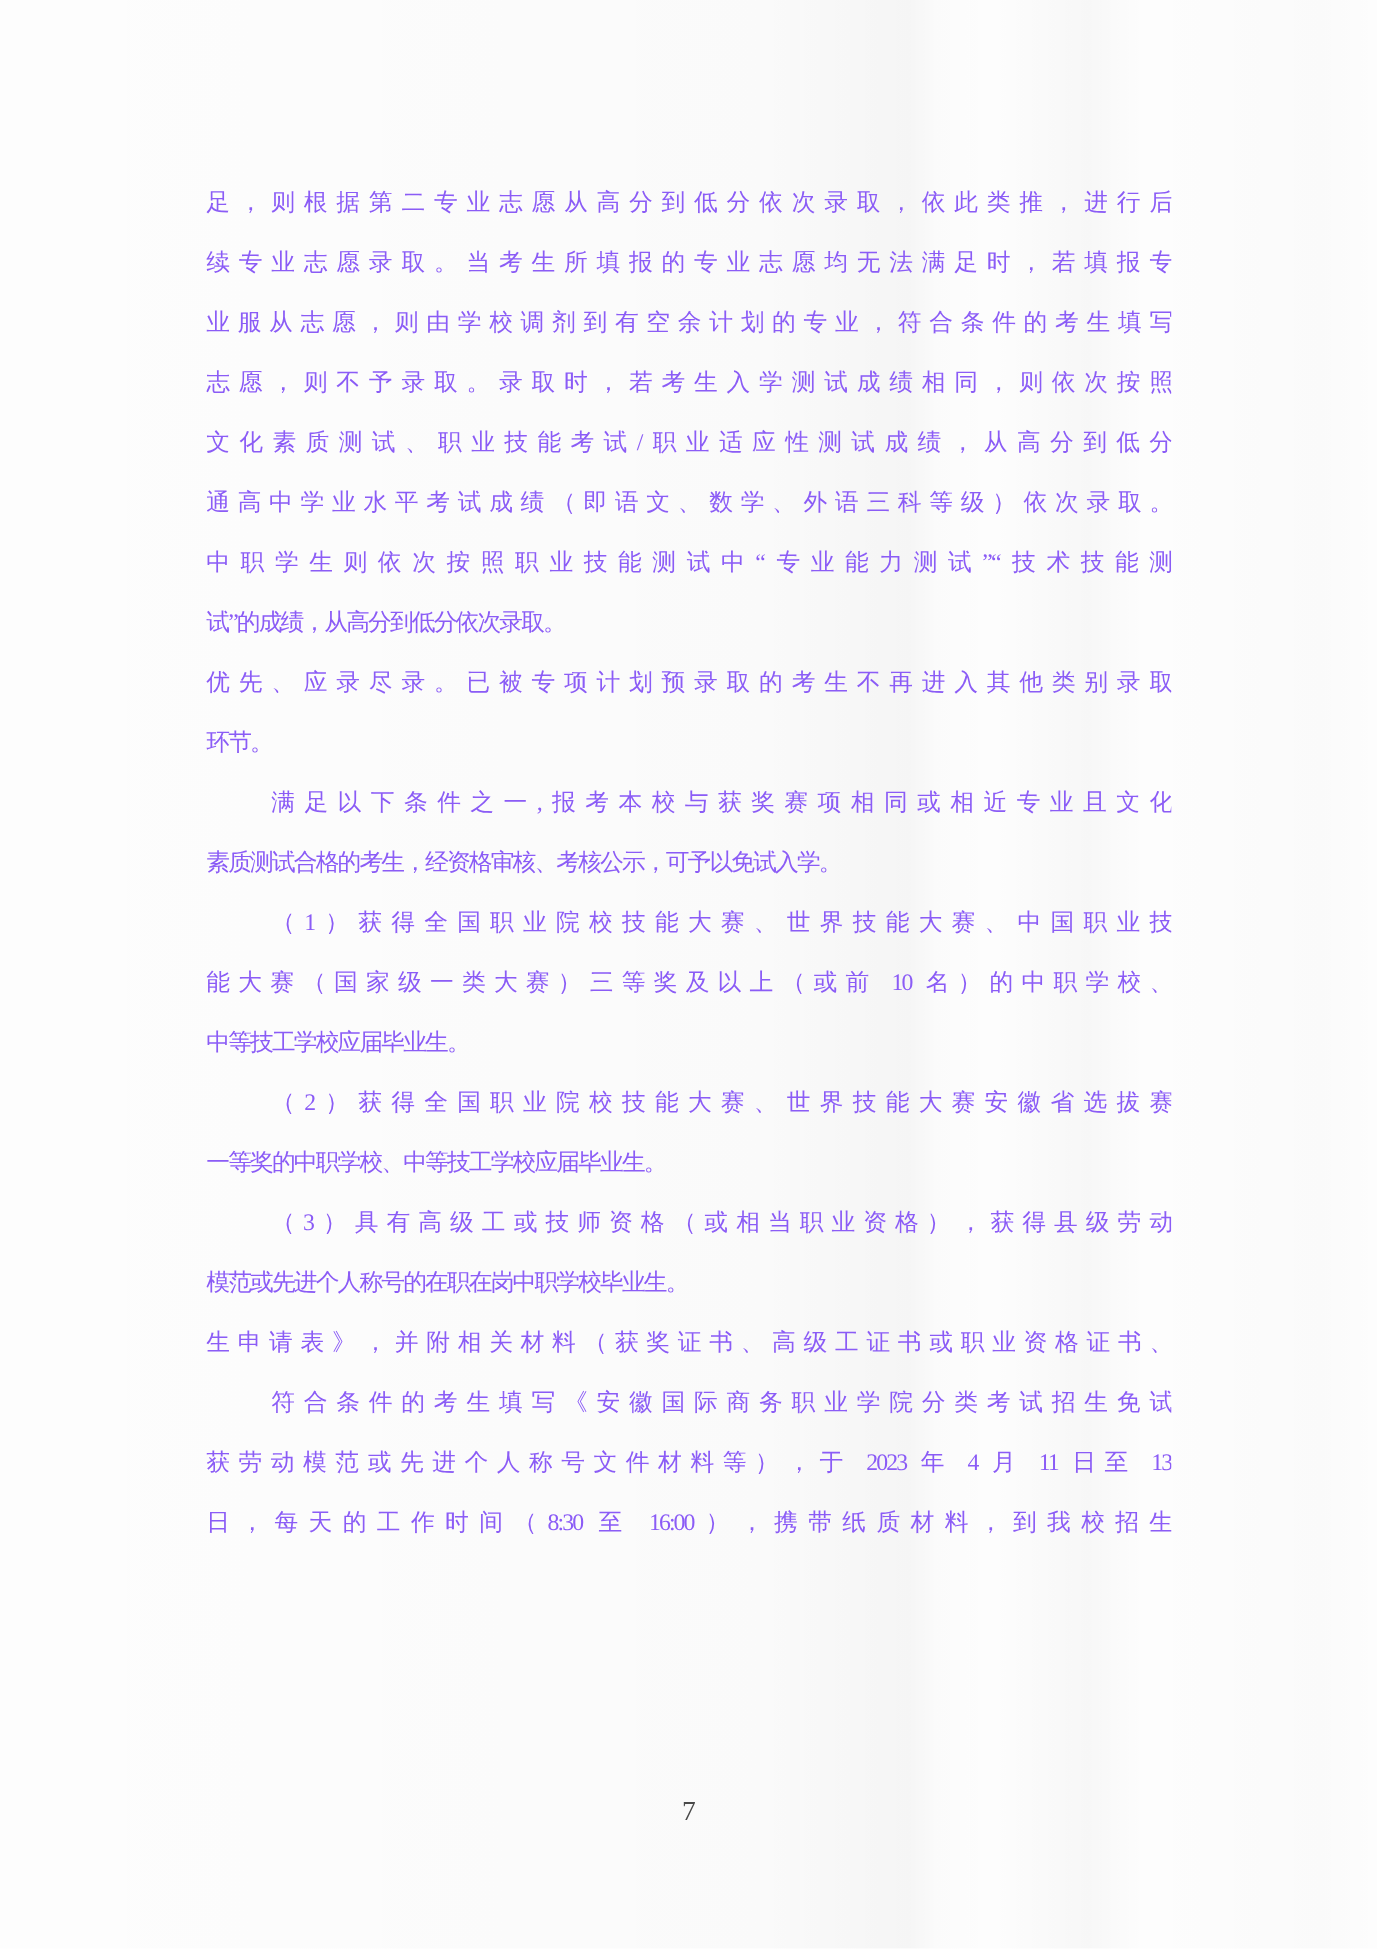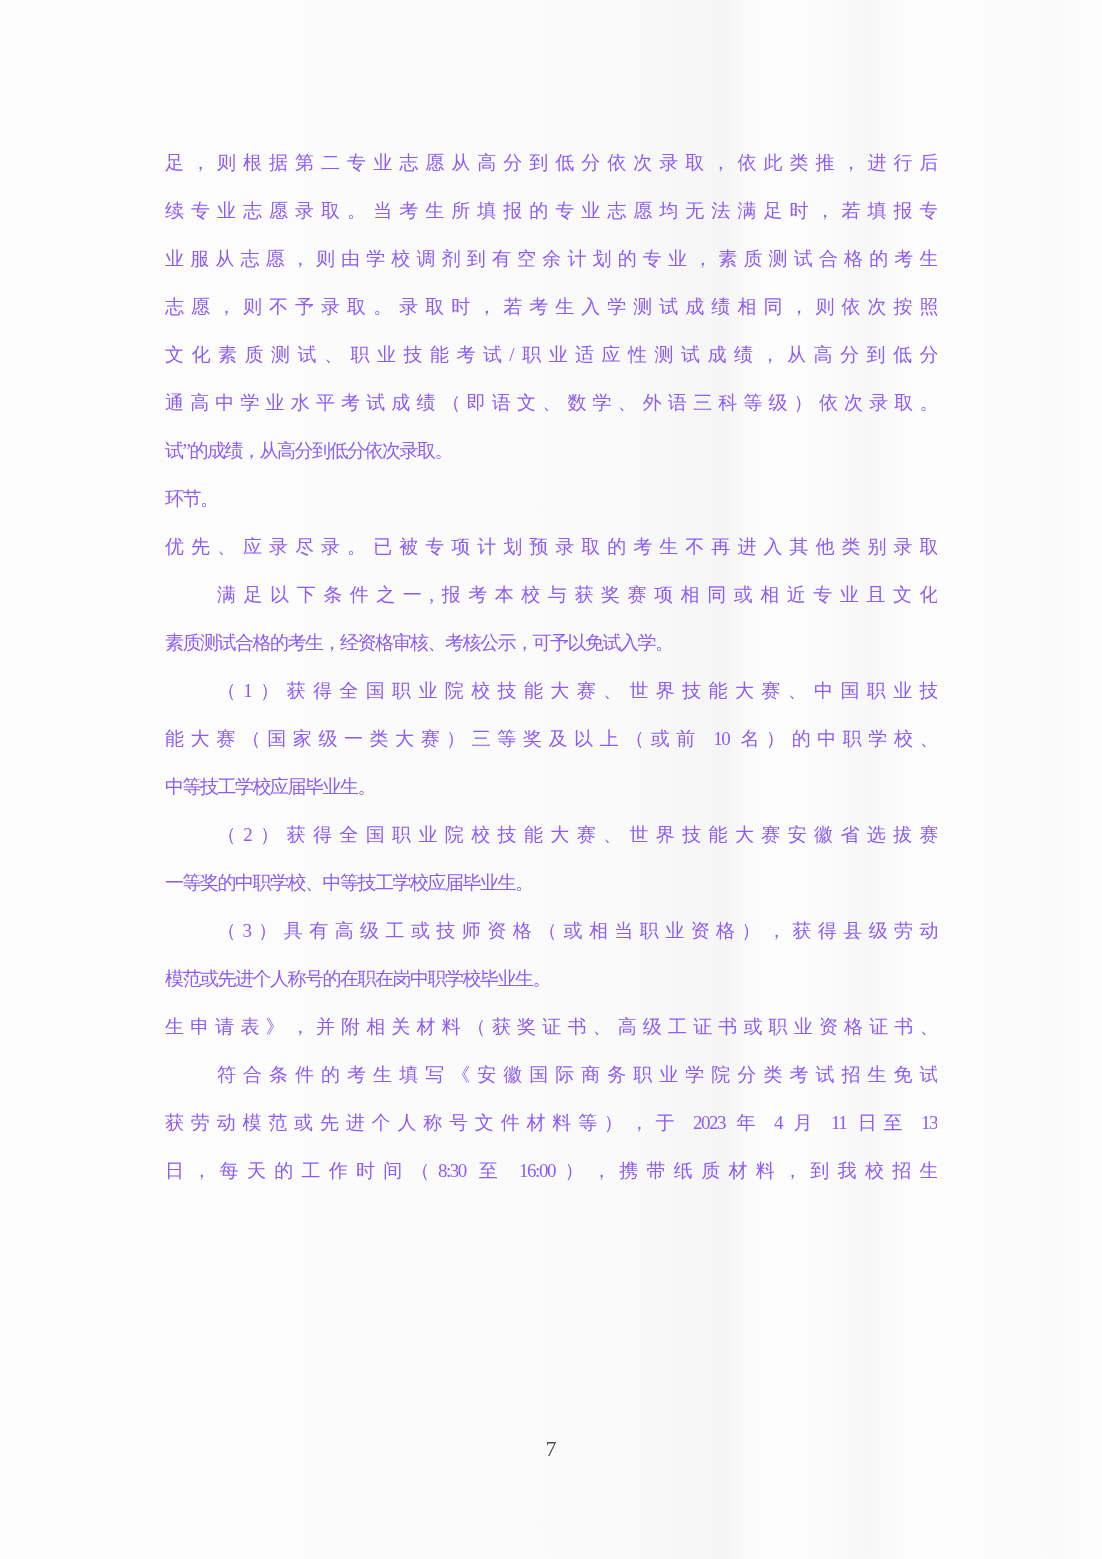--- a/index.html
+++ b/index.html
@@ -71,27 +71,28 @@
 </style>
 </head>
 <body>
 
 <div class="page">
   <div class="scan-overlay"></div>
 
   <div class="textblock">
     <div class="ln">足，则根据第二专业志愿从高分到低分依次录取，依此类推，进行后</div>
     <div class="ln">续专业志愿录取。当考生所填报的专业志愿均无法满足时，若填报专</div>
-    <div class="ln">业服从志愿，则由学校调剂到有空余计划的专业，素质测试合格的考生</div>
+    <div class="ln">业服从志愿，则由学校调剂到有空余计划的专业，符合条件的考生填写</div>
     <div class="ln">志愿，则不予录取。录取时，若考生入学测试成绩相同，则依次按照</div>
     <div class="ln">文化素质测试、职业技能考试/职业适应性测试成绩，从高分到低分</div>
     <div class="ln">通高中学业水平考试成绩（即语文、数学、外语三科等级）依次录取。</div>
+    <div class="ln">中职学生则依次按照职业技能测试中“专业能力测试”“技术技能测</div>
     <div class="ln end">试”的成绩，从高分到低分依次录取。</div>
+    <div class="ln">优先、应录尽录。已被专项计划预录取的考生不再进入其他类别录取</div>
     <div class="ln end">环节。</div>
-    <div class="ln">优先、应录尽录。已被专项计划预录取的考生不再进入其他类别录取</div>
     <div class="ln ind">满足以下条件之一,报考本校与获奖赛项相同或相近专业且文化</div>
     <div class="ln end">素质测试合格的考生，经资格审核、考核公示，可予以免试入学。</div>
     <div class="ln ind">（1）获得全国职业院校技能大赛、世界技能大赛、中国职业技</div>
     <div class="ln">能大赛（国家级一类大赛）三等奖及以上（或前 10 名）的中职学校、</div>
     <div class="ln end">中等技工学校应届毕业生。</div>
     <div class="ln ind">（2）获得全国职业院校技能大赛、世界技能大赛安徽省选拔赛</div>
     <div class="ln end">一等奖的中职学校、中等技工学校应届毕业生。</div>
     <div class="ln ind">（3）具有高级工或技师资格（或相当职业资格），获得县级劳动</div>
     <div class="ln end">模范或先进个人称号的在职在岗中职学校毕业生。</div>
     <div class="ln">生申请表》，并附相关材料（获奖证书、高级工证书或职业资格证书、</div>

